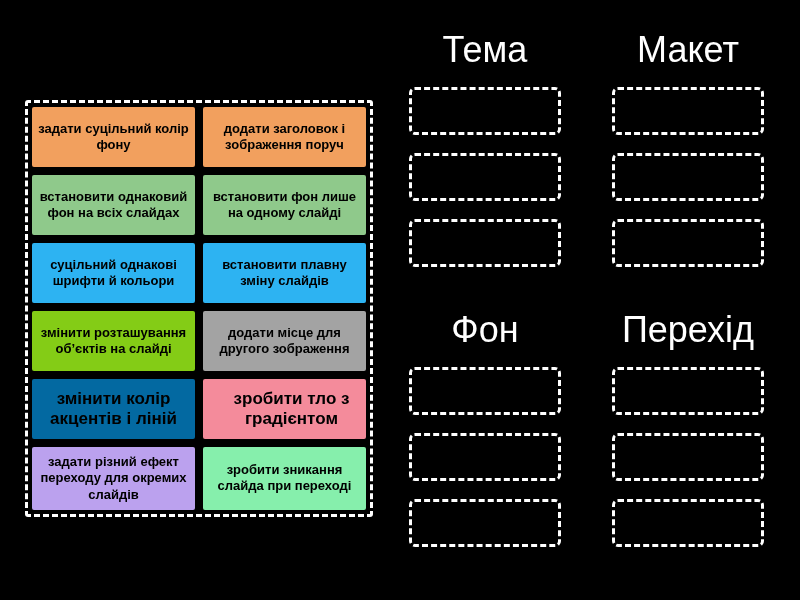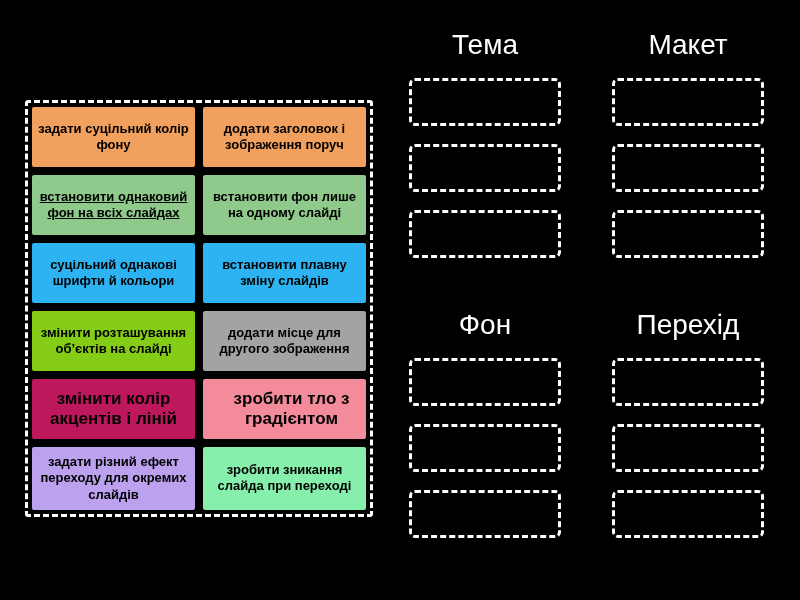--- a/index.html
+++ b/index.html
@@ -48,21 +48,21 @@
 
   
   .group {
     position: absolute;
     width: 170px;
     text-align: center;
   }
   .group-title {
     margin: 0 0 16px 0;
     color: #fff;
-    font-size: 28px;
+    font-size: 36px;
     font-weight: 500;
     line-height: 1.2;
   }
   .slot {
     width: 146px;
     height: 42px;
     border: 3px dashed #fff;
     border-radius: 6px;
     margin: 0 auto 18px auto;
     background: #000;
@@ -72,27 +72,27 @@
   #g-maket   { left: 603px; top: 28px;  }
   #g-fon     { left: 400px; top: 308px; }
   #g-perehid { left: 603px; top: 308px; }
 </style>
 </head>
 <body>
 
 <div class="tile-pool">
   <div class="tile" style="background: rgb(242, 160, 94);">задати суцільний колір фону</div>
   <div class="tile" style="background: rgb(242, 160, 94);">додати заголовок і зображення поруч</div>
-  <div class="tile" style="background: rgb(143, 201, 139); text-decoration: underline;">встановити однаковий фон на всіх слайдах</div>
+  <div class="tile" style="background: rgb(143, 201, 139);">встановити однаковий фон на всіх слайдах</div>
   <div class="tile" style="background: rgb(143, 201, 139);">встановити фон лише на одному слайді</div>
   <div class="tile" style="background: rgb(45, 179, 242);">суцільний однакові шрифти й кольори</div>
   <div class="tile" style="background: rgb(45, 179, 242);">встановити плавну зміну слайдів</div>
   <div class="tile" style="background: #84cc16;">змінити розташування об’єктів на слайді</div>
   <div class="tile" style="background: #a3a3a3;">додати місце для другого зображення</div>
-  <div class="tile large" style="background: #be185d;">змінити колір акцентів і ліній</div>
+  <div class="tile large" style="background: #0369a1;">змінити колір акцентів і ліній</div>
   <div class="tile large" style="background: rgb(244, 139, 155); padding-left: 19px;">зробити тло з градієнтом</div>
   <div class="tile" style="background: rgb(187, 161, 238);">задати різний ефект переходу для окремих слайдів</div>
   <div class="tile" style="background: #86efac;">зробити зникання слайда при переході</div>
 </div>
 
 <div class="group" id="g-tema">
   <h2 class="group-title">Тема</h2>
   <div class="slot"></div>
   <div class="slot"></div>
   <div class="slot"></div>

